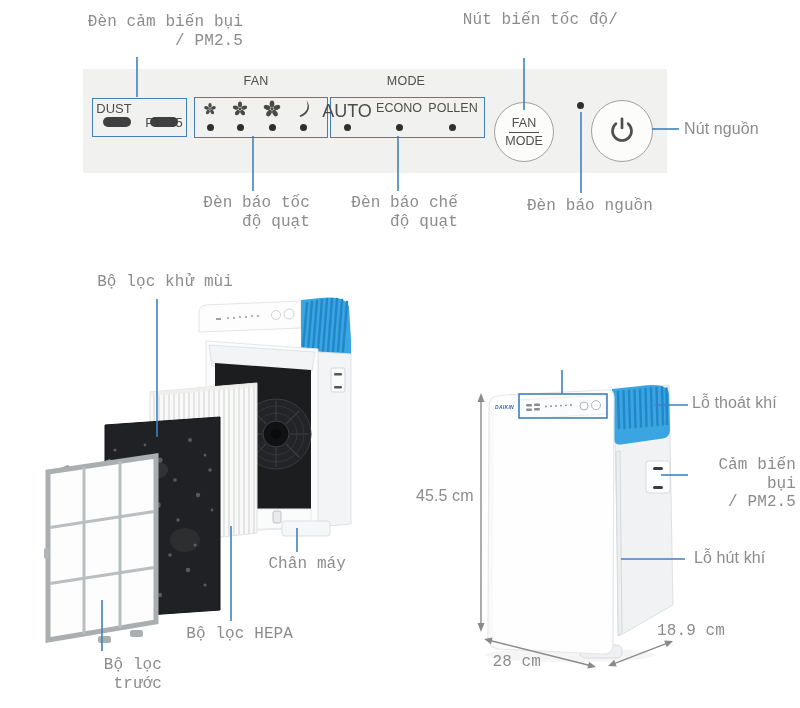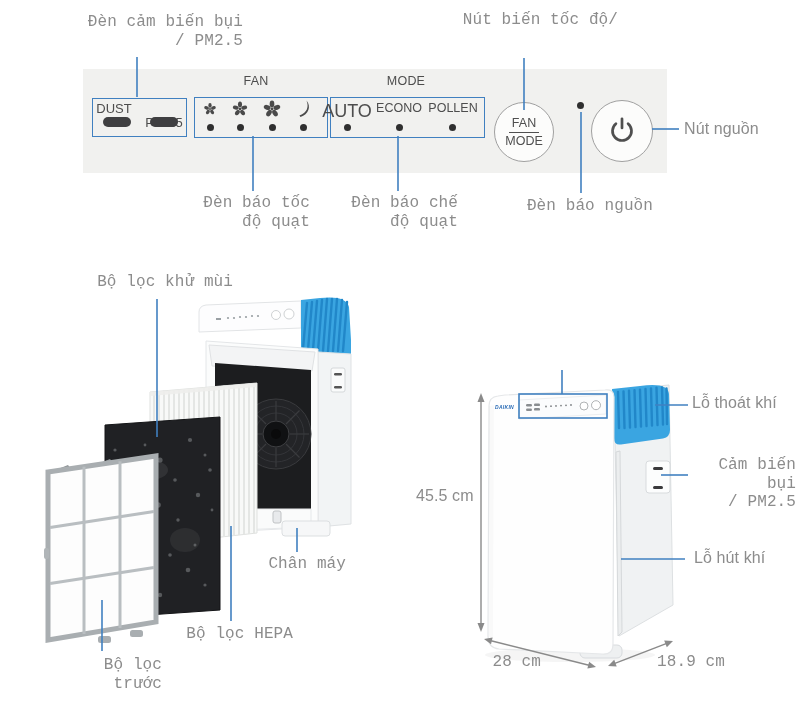--- a/index.html
+++ b/index.html
@@ -325,15 +325,15 @@
 
   <div class="lbl" style="left:692px;top:394px;width:100px">Lỗ thoát khí</div>
   <div class="lbl c" style="left:688px;top:456px;width:108px">
     <div>Cảm biến bụi</div>
     <div>/ PM2.5</div>
   </div>
   <div class="lbl" style="left:694px;top:549px;width:95px">Lỗ hút khí</div>
 
   <div class="lbl r" style="left:416px;top:487px;width:60px">45.5 cm</div>
   <div class="lbl c" style="left:487px;top:653px;width:54px">28 cm</div>
-  <div class="lbl c" style="left:653px;top:653px;width:72px">18.9 cm</div>
+  <div class="lbl c" style="left:653px;top:622px;width:72px">18.9 cm</div>
 
 </div>
 
 </body></html>

